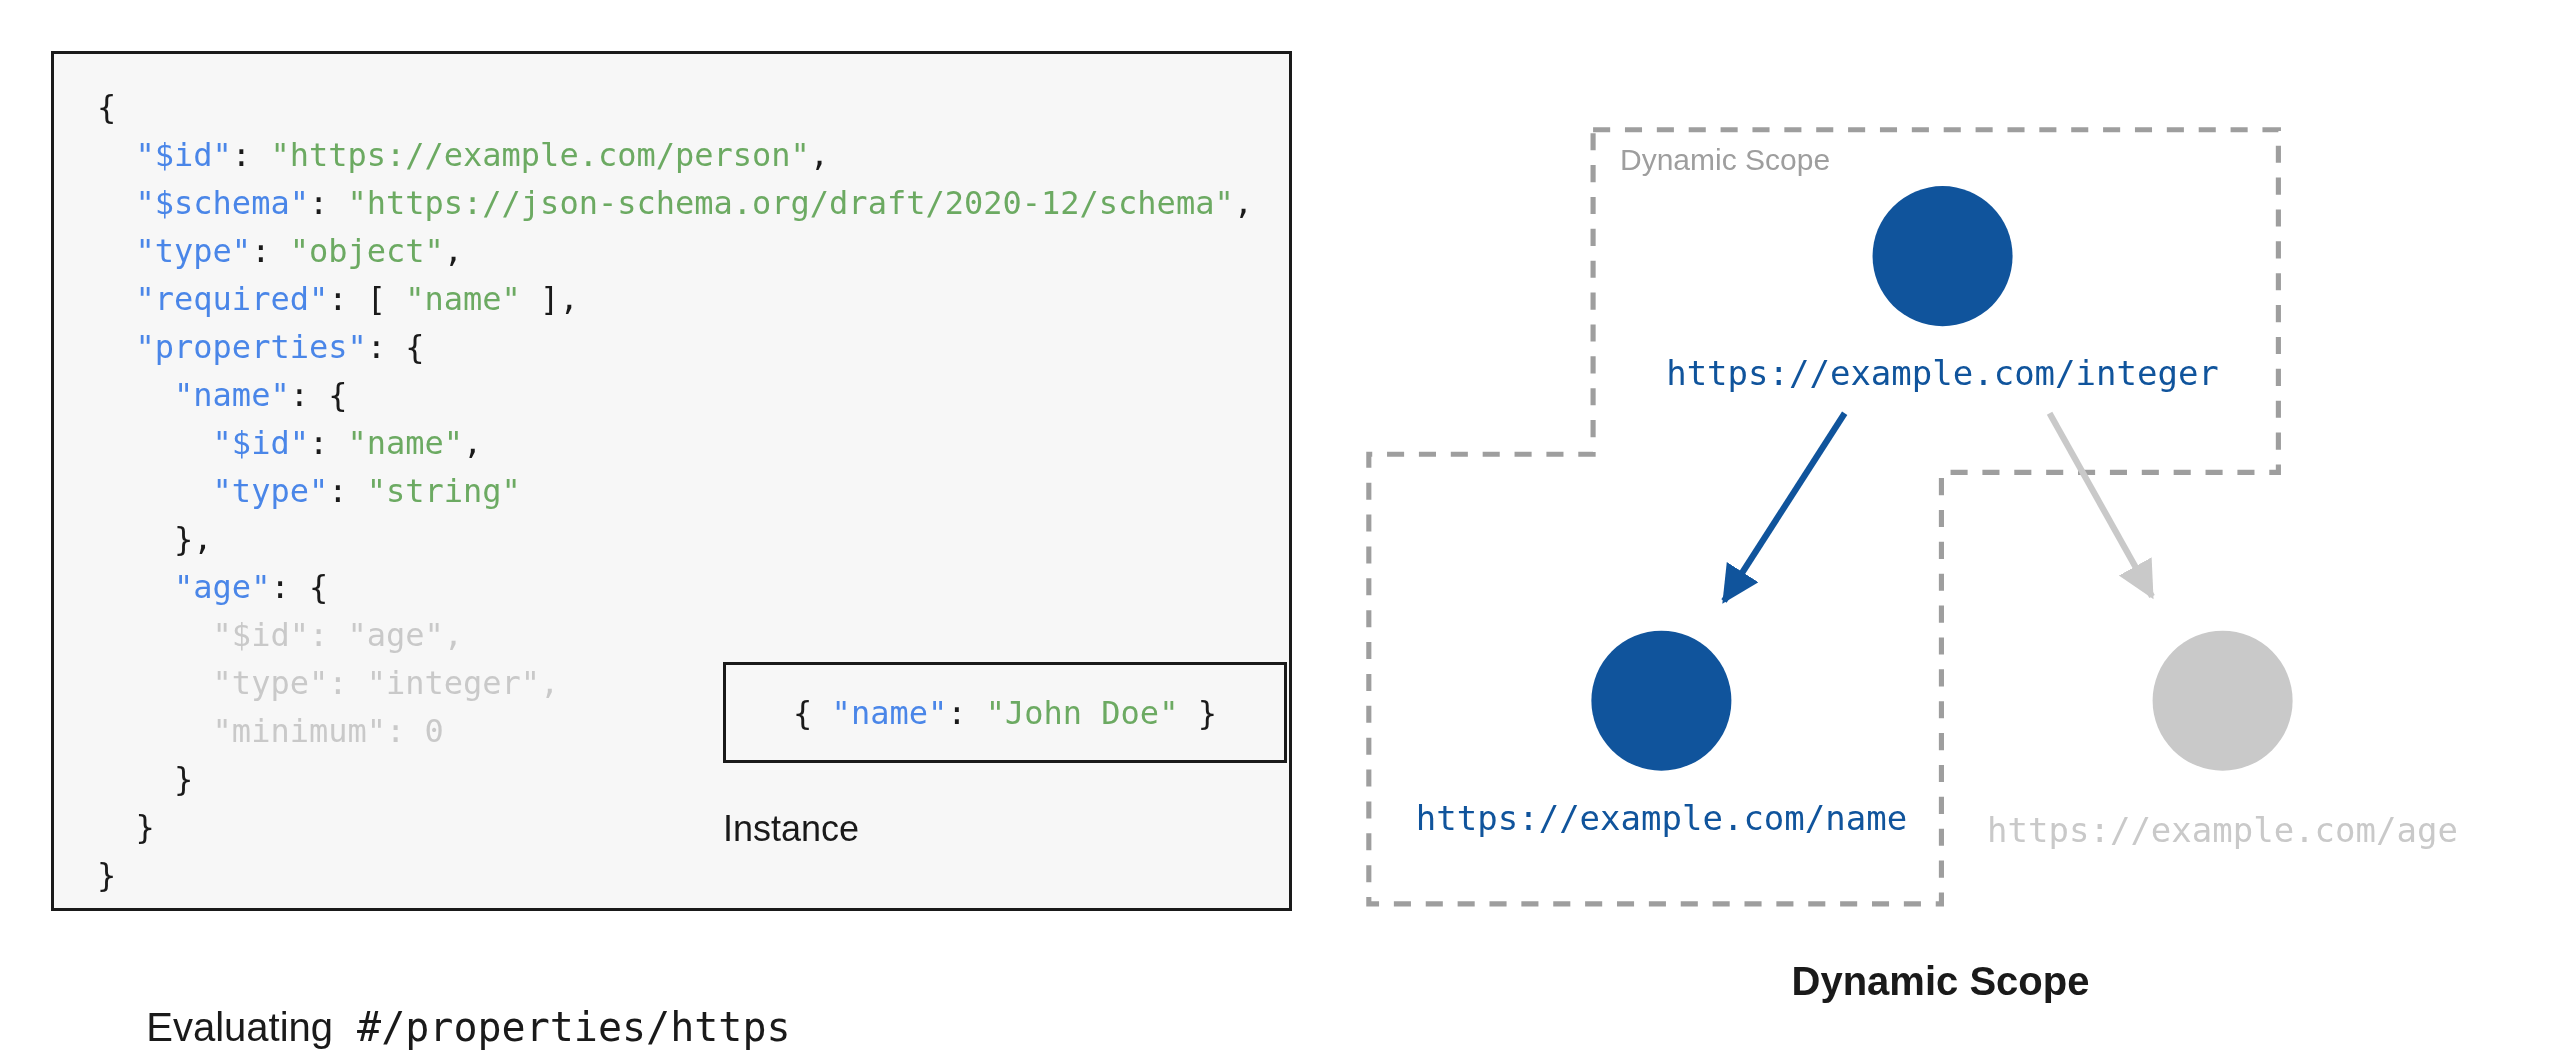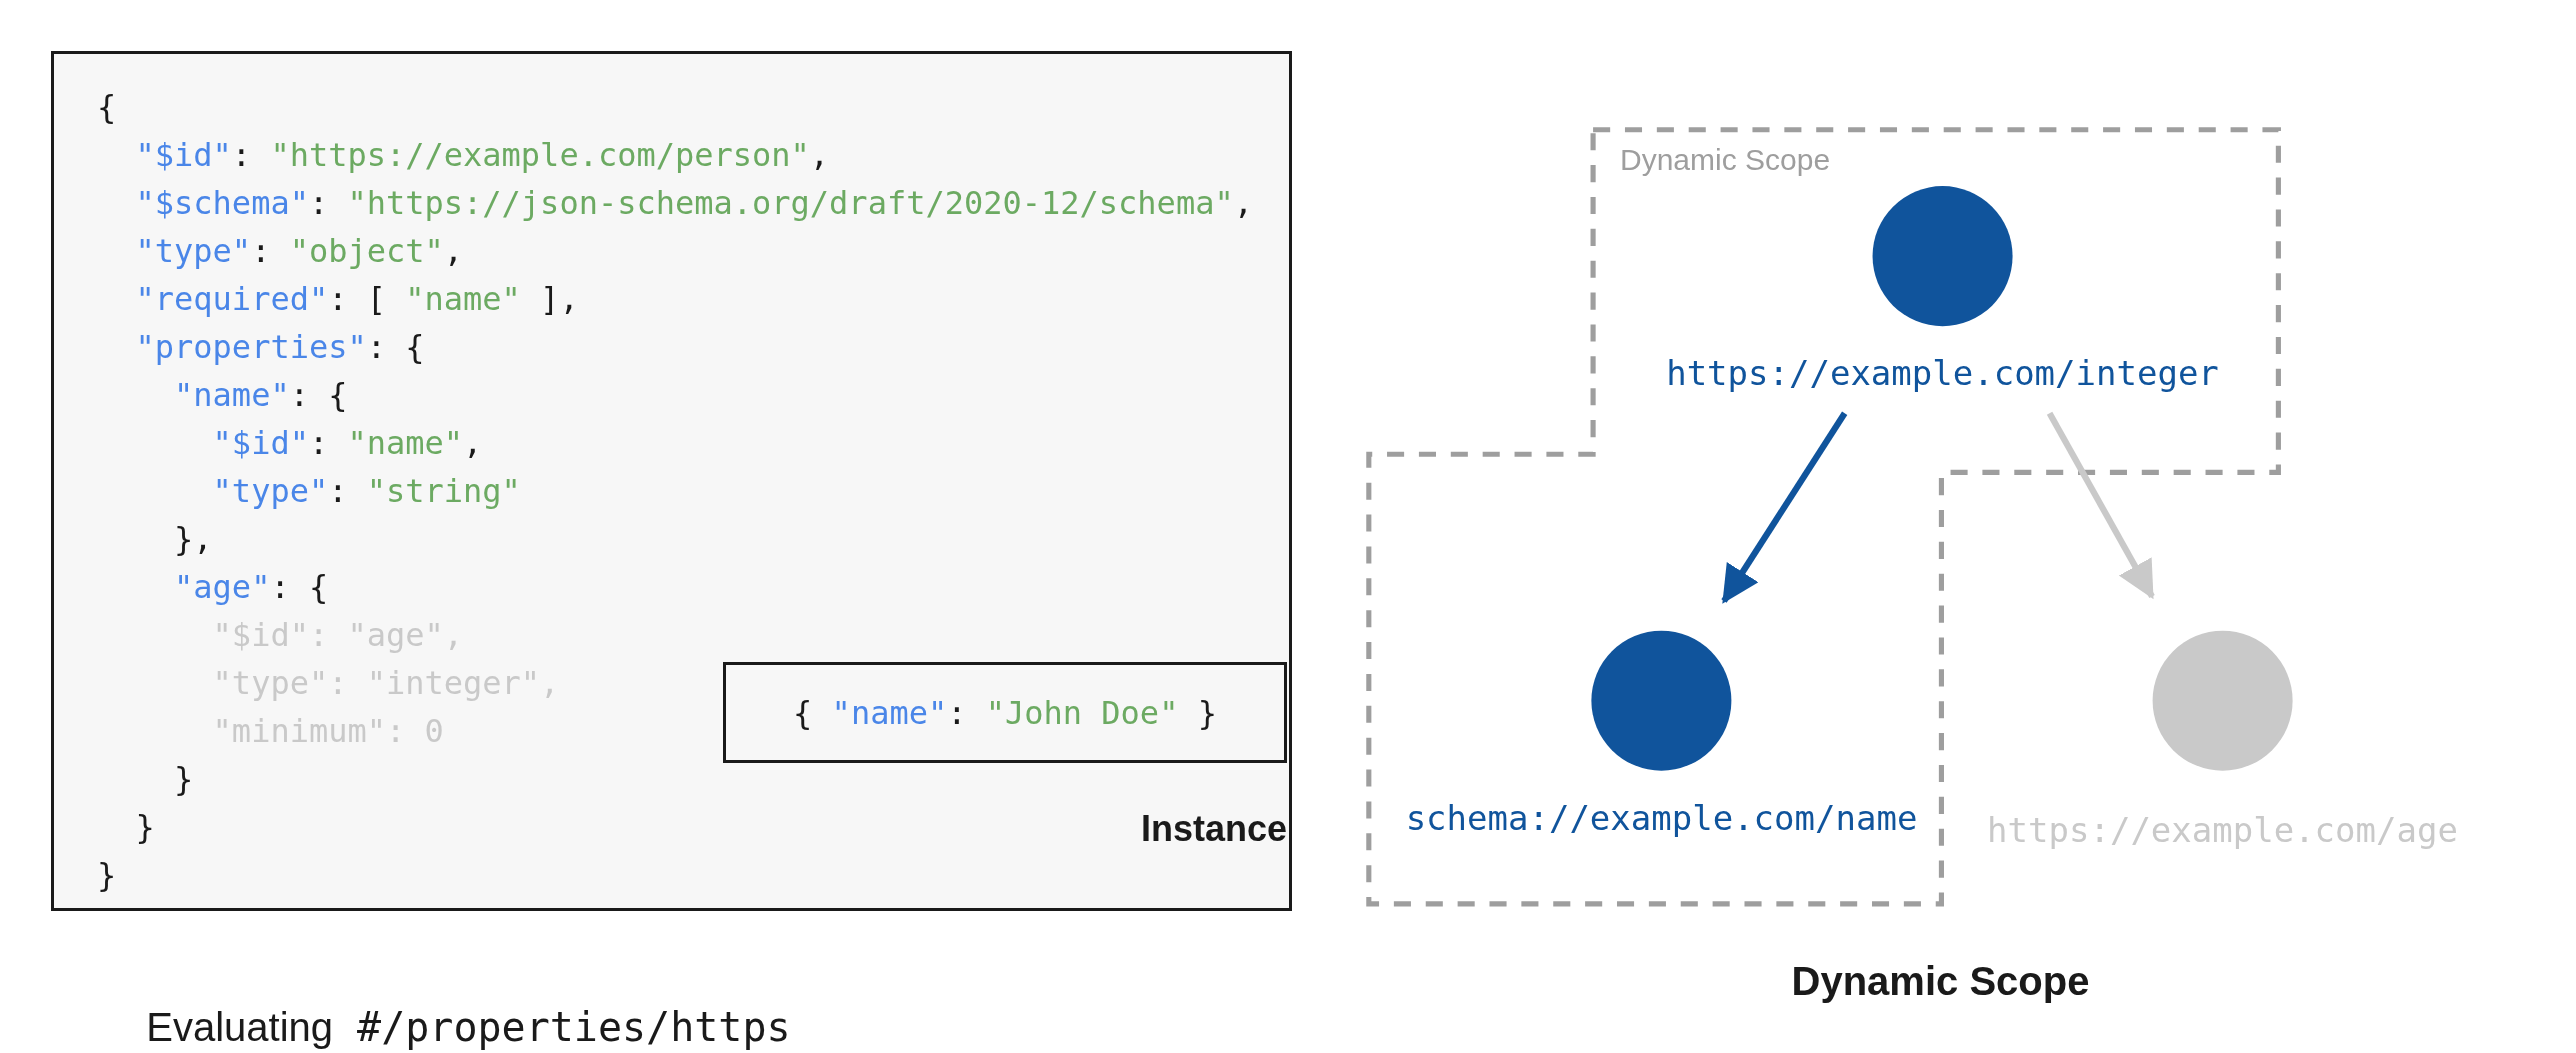--- a/index.html
+++ b/index.html
@@ -31,21 +31,21 @@
   .tok-m{color:var(--muted);}
 
   .instance-box{
     position:absolute;left:669px;top:608px;width:564px;height:101px;
     border:3.4px solid var(--ink);
     display:flex;align-items:center;justify-content:center;
     font-family:"DejaVu Sans Mono",monospace;font-size:32px;white-space:pre;
   }
   .instance-label{
     position:absolute;left:669px;top:754px;width:564px;
-    text-align:right;font-weight:bold;font-size:36px;color:var(--ink);
+    text-align:left;font-weight:normal;font-size:36px;color:var(--ink);
   }
 
   .caption-left{
     position:absolute;left:124px;top:959px;font-size:40px;color:var(--ink);
     white-space:pre;
   }
   .caption-left .bold{font-weight:normal;font-family:"Liberation Sans",sans-serif;}
   .caption-left .mono{font-family:"DejaVu Sans Mono",monospace;}
 
   
@@ -102,17 +102,17 @@
   <line class="arrow-inactive" x1="3600" y1="726" x2="3780" y2="1048" marker-end="url(#head-gray)"></line>
 
   <circle class="node-active" cx="3412" cy="450" r="123"></circle>
   <circle class="node-active" cx="2918" cy="1231" r="123"></circle>
   <circle class="node-inactive" cx="3904" cy="1231" r="123"></circle>
 </svg>
 
 <div class="scope-label">Dynamic Scope</div>
 
 <div class="url-label url-person">https://example.com/integer</div>
-<div class="url-label url-name">schema://example.com/name</div>
+<div class="url-label url-name">https://example.com/name</div>
 <div class="url-label url-age">https://example.com/age</div>
 
 <div class="caption-right">Dynamic Scope</div>
 
 
 </body></html>

